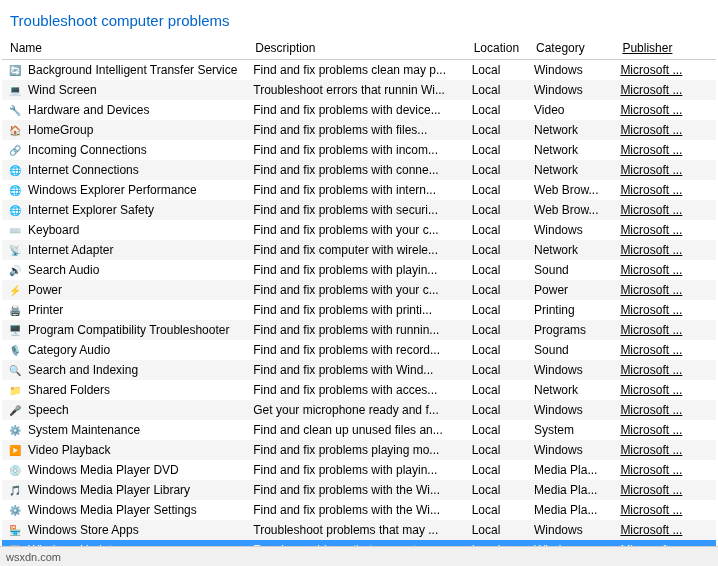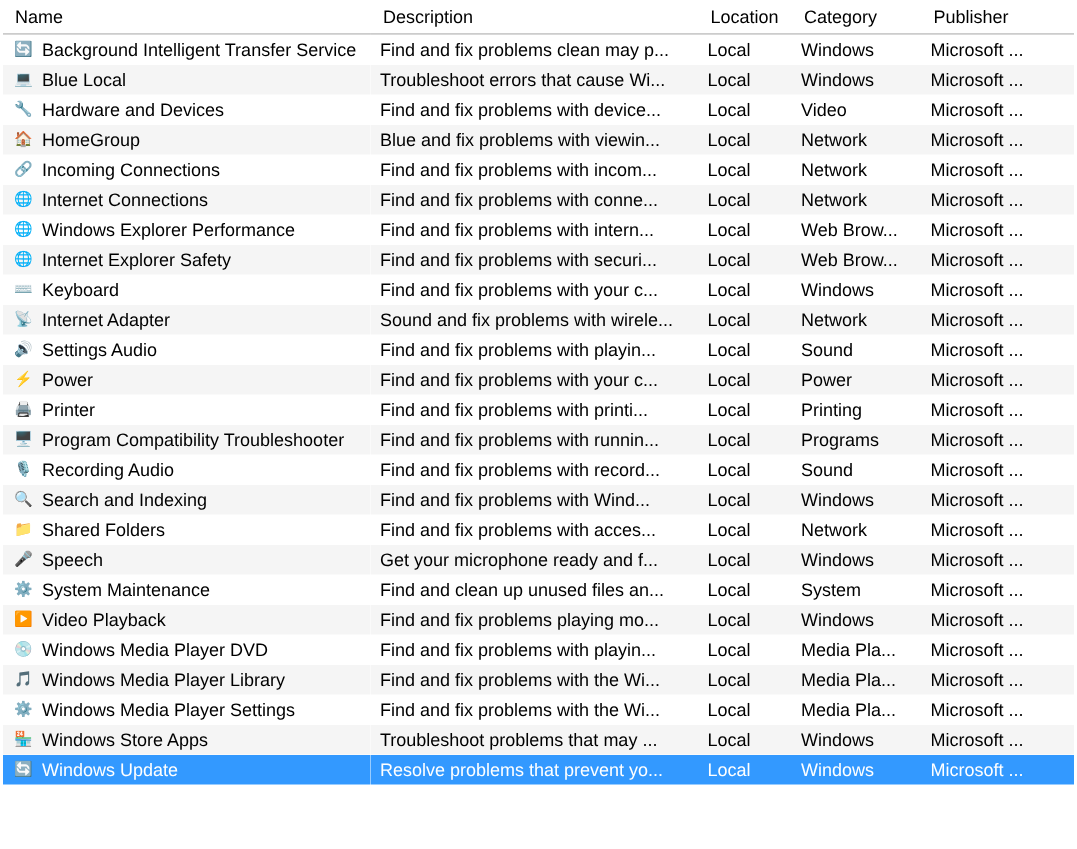--- a/index.html
+++ b/index.html
@@ -76,21 +76,21 @@
       flex-shrink: 0;
       display: inline-flex;
       align-items: center;
       justify-content: center;
       font-size: 10px;
     }
     .col-name { width: 220px; }
     .col-desc { width: 215px; }
     .col-location { width: 50px; }
     .col-category { width: 85px; }
-    .col-publisher { width: 100px; }
+    .col-publisher { width: 100px; text-decoration: underline; }
     .footer {
       height: 20px;
       background: #f0f0f0;
       border-top: 1px solid #ccc;
       display: flex;
       align-items: center;
       padding: 0 6px;
       font-size: 11px;
       color: #555;
     }
@@ -117,20 +117,23 @@
     .icon-dvd { background: linear-gradient(135deg, #1a5b96 0%, #5090c0 100%); border-radius: 2px; }
     .icon-wmp { background: linear-gradient(135deg, #1a5b96 0%, #5090c0 100%); border-radius: 2px; }
     .icon-wmpset { background: linear-gradient(135deg, #1a5b96 0%, #5090c0 100%); border-radius: 2px; }
     .icon-store { background: linear-gradient(135deg, #3a6ea5 0%, #7ab3e0 100%); border-radius: 2px; }
     .icon-wu { background: linear-gradient(135deg, #2a7a2a 0%, #60b060 100%); border-radius: 2px; }
   </style>
 </head>
 <body>
 
 <div class="container">
+  <div class="title-bar">
+    <a href="#">Troubleshoot computer problems</a>
+  </div>
   <div class="table-wrapper">
     <table>
       <thead>
         <tr>
           <th class="col-name">Name</th>
           <th class="col-desc">Description</th>
           <th class="col-location">Location</th>
           <th class="col-category">Category</th>
           <th class="col-publisher">Publisher</th>
         </tr>
@@ -145,24 +148,24 @@
             </td>
             <td class="col-desc">Find and fix problems clean may p...</td>
             <td class="col-location">Local</td>
             <td class="col-category">Windows</td>
             <td class="col-publisher">Microsoft ...</td>
           </tr>
           <tr>
             <td class="col-name">
               <div class="name-cell">
                 <span class="icon icon-bsod" style="font-size: 10px; background: none;">💻</span>
-                <span>Blue Local</span>
-              </div>
-            </td>
-            <td class="col-desc">Troubleshoot errors that cause Wi...</td>
+                <span>Wind Screen</span>
+              </div>
+            </td>
+            <td class="col-desc">Troubleshoot errors that runnin Wi...</td>
             <td class="col-location">Local</td>
             <td class="col-category">Windows</td>
             <td class="col-publisher">Microsoft ...</td>
           </tr>
           <tr>
             <td class="col-name">
               <div class="name-cell">
                 <span class="icon icon-hw" style="font-size: 10px; background: none;">🔧</span>
                 <span>Hardware and Devices</span>
               </div>
@@ -172,21 +175,21 @@
             <td class="col-category">Video</td>
             <td class="col-publisher">Microsoft ...</td>
           </tr>
           <tr>
             <td class="col-name">
               <div class="name-cell">
                 <span class="icon icon-hg" style="font-size: 10px; background: none;">🏠</span>
                 <span>HomeGroup</span>
               </div>
             </td>
-            <td class="col-desc">Blue and fix problems with viewin...</td>
+            <td class="col-desc">Find and fix problems with files...</td>
             <td class="col-location">Local</td>
             <td class="col-category">Network</td>
             <td class="col-publisher">Microsoft ...</td>
           </tr>
           <tr>
             <td class="col-name">
               <div class="name-cell">
                 <span class="icon icon-ic" style="font-size: 10px; background: none;">🔗</span>
                 <span>Incoming Connections</span>
               </div>
@@ -244,30 +247,30 @@
             <td class="col-category">Windows</td>
             <td class="col-publisher">Microsoft ...</td>
           </tr>
           <tr>
             <td class="col-name">
               <div class="name-cell">
                 <span class="icon icon-net" style="font-size: 10px; background: none;">📡</span>
                 <span>Internet Adapter</span>
               </div>
             </td>
-            <td class="col-desc">Sound and fix problems with wirele...</td>
+            <td class="col-desc">Find and fix computer with wirele...</td>
             <td class="col-location">Local</td>
             <td class="col-category">Network</td>
             <td class="col-publisher">Microsoft ...</td>
           </tr>
           <tr>
             <td class="col-name">
               <div class="name-cell">
                 <span class="icon icon-audio" style="font-size: 10px; background: none;">🔊</span>
-                <span>Settings Audio</span>
+                <span>Search Audio</span>
               </div>
             </td>
             <td class="col-desc">Find and fix problems with playin...</td>
             <td class="col-location">Local</td>
             <td class="col-category">Sound</td>
             <td class="col-publisher">Microsoft ...</td>
           </tr>
           <tr>
             <td class="col-name">
               <div class="name-cell">
@@ -301,21 +304,21 @@
             </td>
             <td class="col-desc">Find and fix problems with runnin...</td>
             <td class="col-location">Local</td>
             <td class="col-category">Programs</td>
             <td class="col-publisher">Microsoft ...</td>
           </tr>
           <tr>
             <td class="col-name">
               <div class="name-cell">
                 <span class="icon icon-rec" style="font-size: 10px; background: none;">🎙️</span>
-                <span>Recording Audio</span>
+                <span>Category Audio</span>
               </div>
             </td>
             <td class="col-desc">Find and fix problems with record...</td>
             <td class="col-location">Local</td>
             <td class="col-category">Sound</td>
             <td class="col-publisher">Microsoft ...</td>
           </tr>
           <tr>
             <td class="col-name">
               <div class="name-cell">
@@ -431,14 +434,17 @@
                 <span>Windows Update</span>
               </div>
             </td>
             <td class="col-desc">Resolve problems that prevent yo...</td>
             <td class="col-location">Local</td>
             <td class="col-category">Windows</td>
             <td class="col-publisher">Microsoft ...</td>
           </tr>
         </tbody>
     </table>
+  </div>
+  <div class="footer">
+    <span>wsxdn.com</span>
   </div>
 </div>
 
 </body></html>

